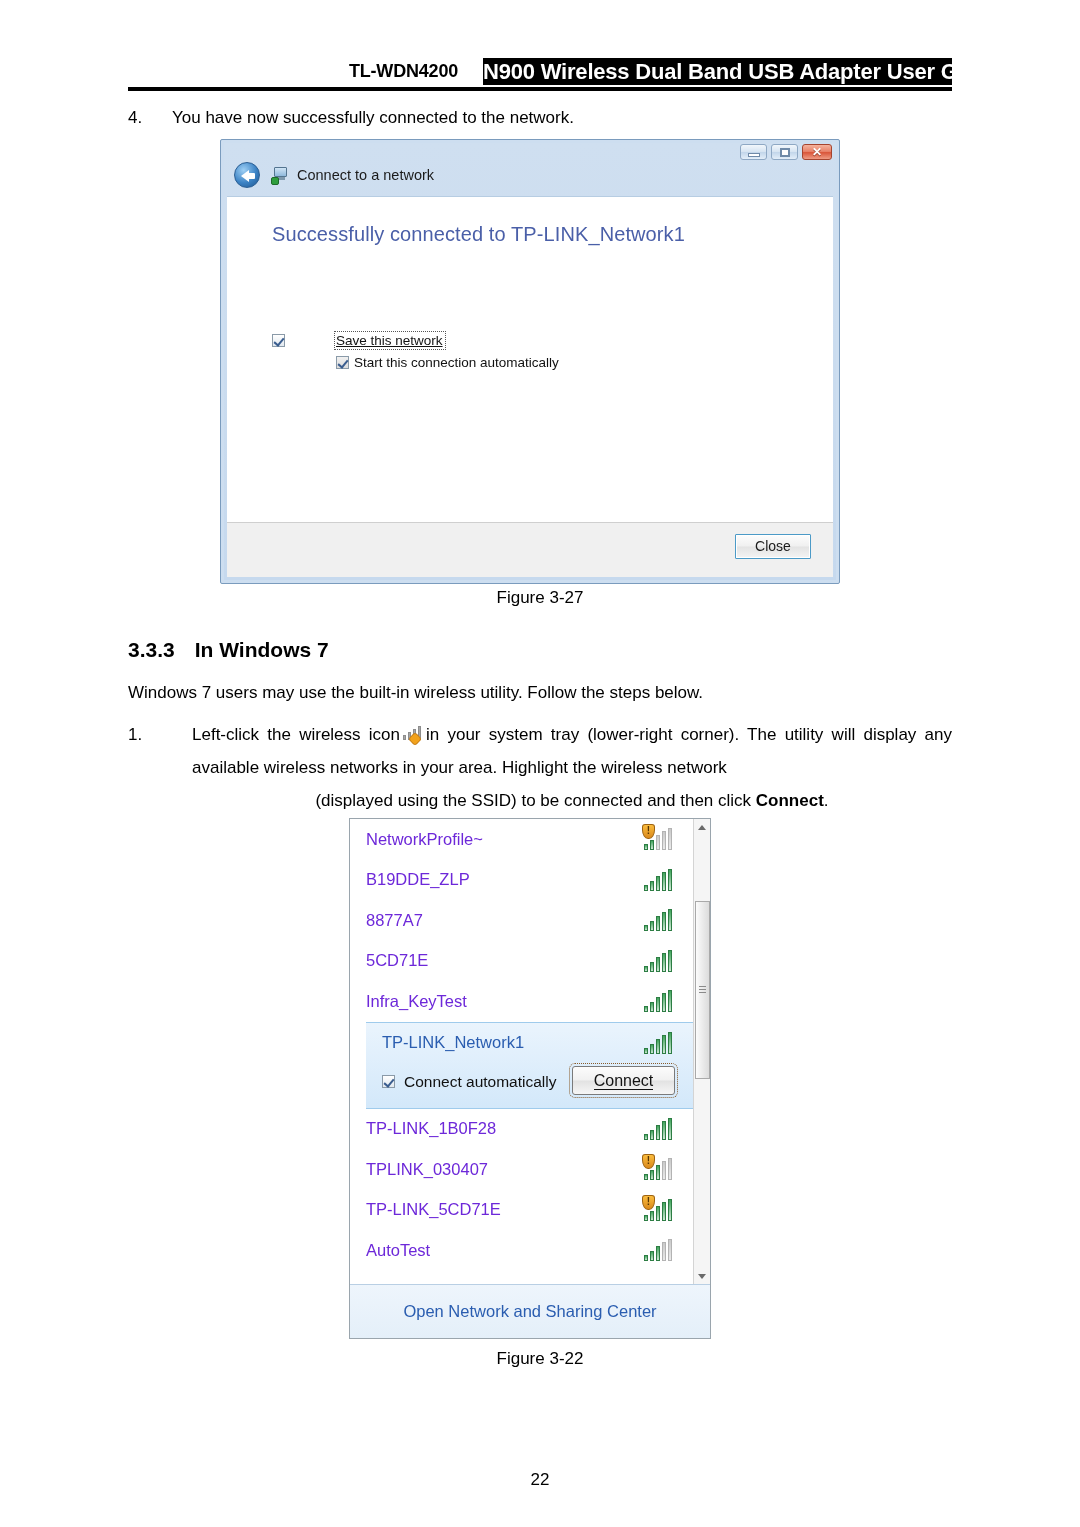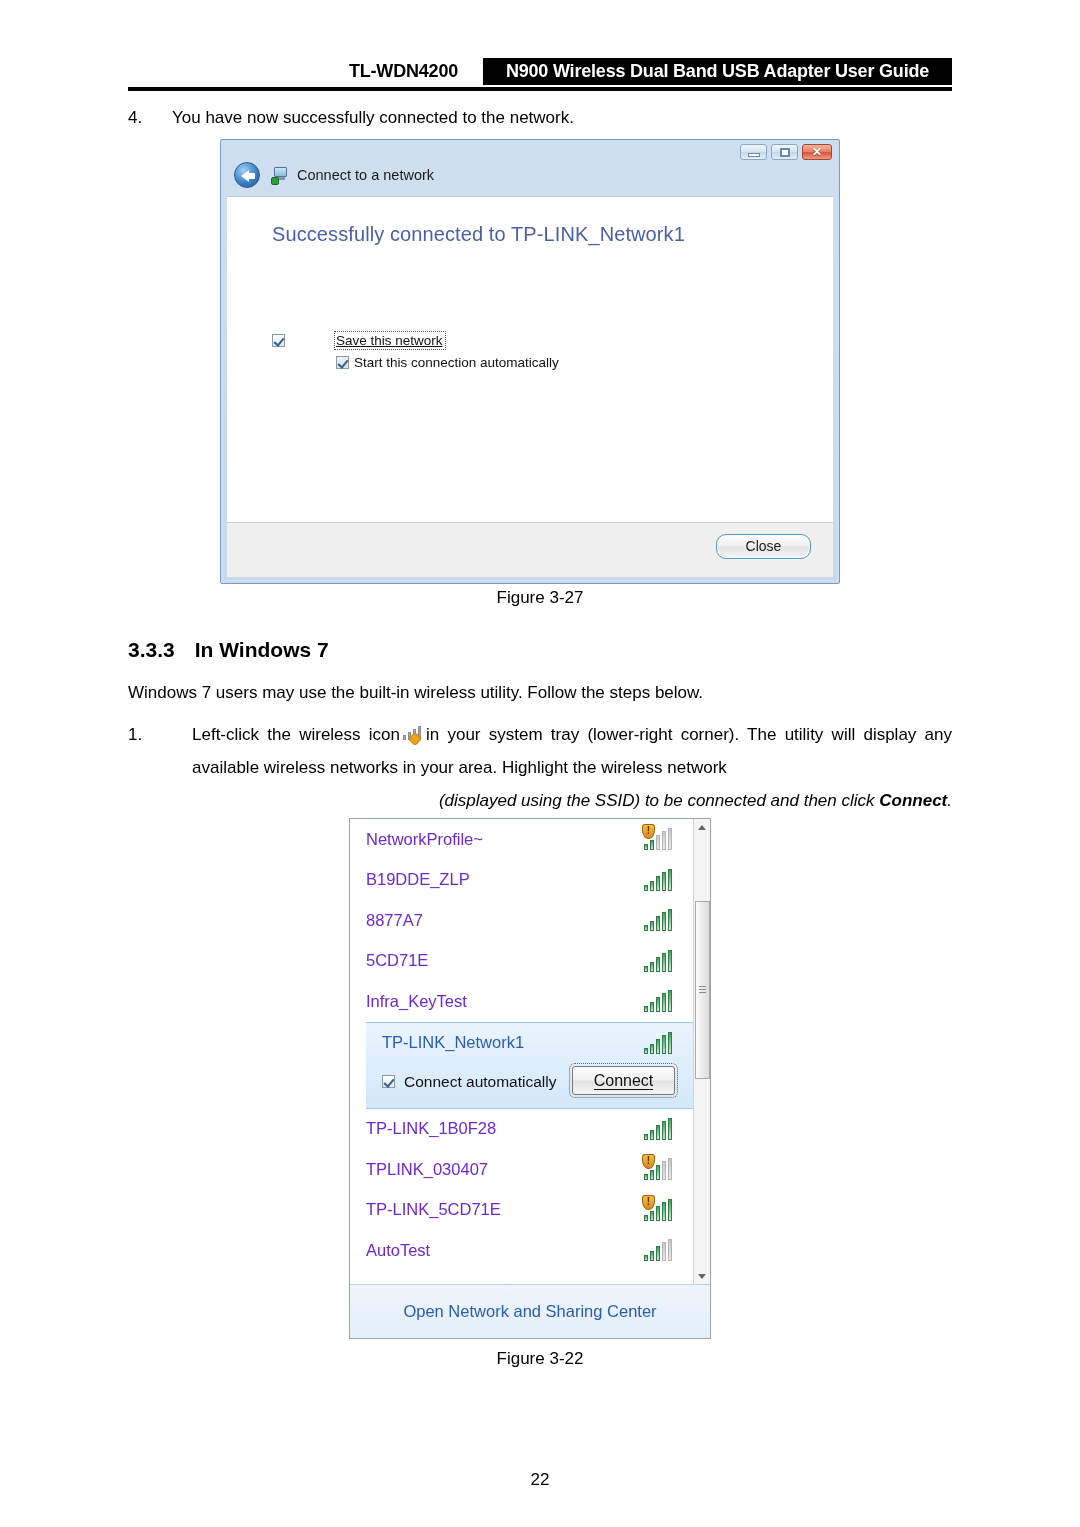--- a/index.html
+++ b/index.html
@@ -42,21 +42,21 @@
     white-space: nowrap;
   }
   .hdr-title {
     position: absolute;
     left: 355px;
     top: 0px;
     width: 469px;
     height: 27px;
     background: #000000;
     color: #ffffff;
-    font-size: 18px;
+    font-size: 22px;
     font-weight: bold;
     line-height: 27px;
     text-align: center;
     letter-spacing: -0.2px;
     white-space: nowrap;
   }
 
   
   .step4 {
     position: absolute;
@@ -282,24 +282,24 @@
     right: 3px;
     bottom: 3px;
     height: 54px;
     background: #f0f0f0;
     border-top: 1px solid #cfcfcf;
   }
   .close-btn {
     position: absolute;
     right: 22px;
     top: 11px;
-    width: 95px;
+    width: 76px;
     height: 25px;
     border: 1px solid #4b9ac7;
-    border-radius: 10px;
+    border-radius: 1px;
     background: linear-gradient(180deg,#fdfdfd 0%,#f0f0f0 48%,#e3e3e3 52%,#f4f4f4 100%);
     box-shadow: inset 0 0 0 1px #ffffff;
     font-size: 14px;
     color: #1b1b1b;
     line-height: 23px;
     text-align: center;
     box-sizing: border-box;
   }
 
   
@@ -340,21 +340,21 @@
     font-size: 17px;
     line-height: 33px;
   }
   .step1 .num { position: absolute; left: 0; top: 0; }
   .step1 .para {
     display: block;
     margin-left: 64px;
     text-align: justify;
     text-justify: inter-word;
   }
-  .step1 .para .lastline { display: block; text-align: right; font-style: italic; }
+  .step1 .para .lastline { display: block; text-align: center; }
   .tray-ico {
     display: inline-block;
     position: relative;
     width: 20px;
     height: 17px;
     vertical-align: -3px;
     margin: 0 3px;
   }
   .tray-ico i {
     position: absolute;

